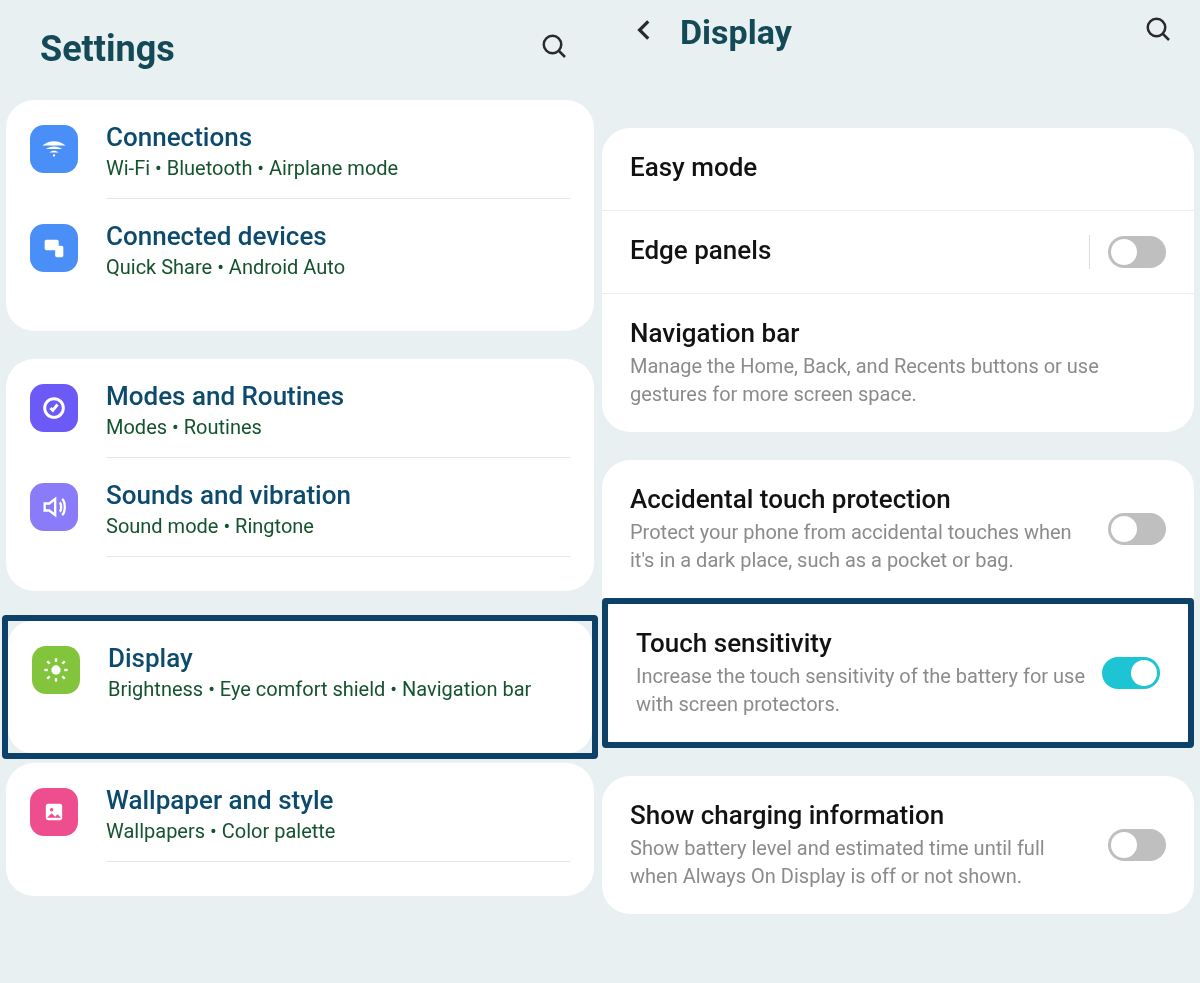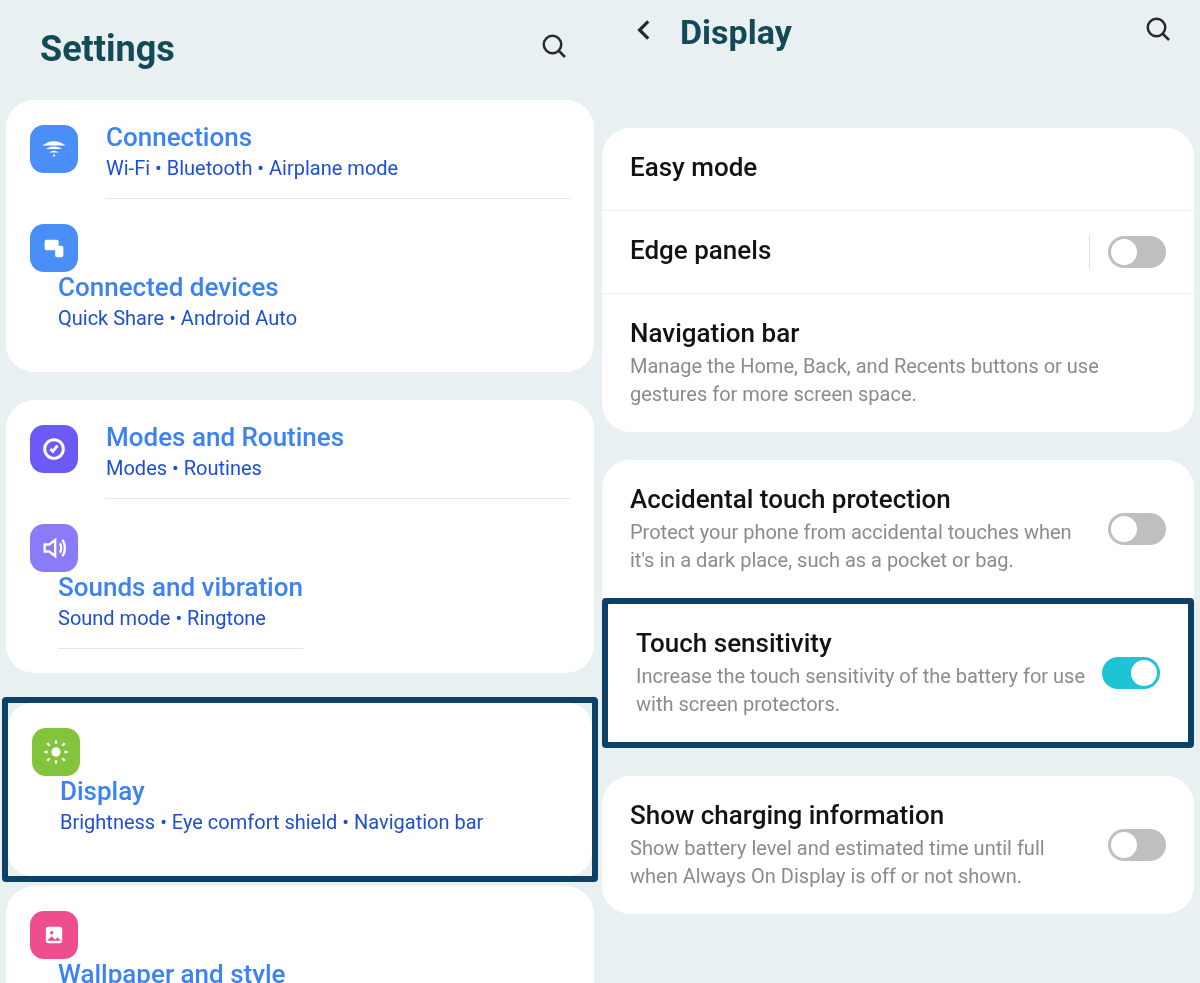--- a/index.html
+++ b/index.html
@@ -53,21 +53,21 @@
     border-radius: 28px;
     margin: 0 0 28px 0;
   }
 
   
   .setting-item {
     display: flex;
     align-items: flex-start;
     padding: 22px 24px 0 24px;
   }
-  .setting-item:last-child { padding-bottom: 24px; flex-direction: column; }
+  .setting-item:last-child { padding-bottom: 34px; }
   .icon-box {
     width: 48px;
     height: 48px;
     border-radius: 14px;
     display: flex;
     align-items: center;
     justify-content: center;
     flex-shrink: 0;
     margin-top: 3px;
   }
@@ -75,26 +75,26 @@
     margin-left: 28px;
     flex: 1;
     padding-bottom: 18px;
   }
   .item-divider .setting-text {
     border-bottom: 1px solid #e6e6e6;
   }
   .setting-title {
     font-size: 26px;
     font-weight: 500;
-    color: #3b82f6;
+    color: #0c4a6e;
     margin-bottom: 4px;
   }
   .setting-sub {
     font-size: 20px;
-    color: #1d4ed8;
+    color: #14532d;
   }
 
   .highlight-box {
     border: 6px solid #0e4168;
     border-radius: 4px;
   }
   .highlight-left {
     margin: -4px -4px 4px -4px;
   }
   .highlight-left .card { margin: 0; border-radius: 24px; }

